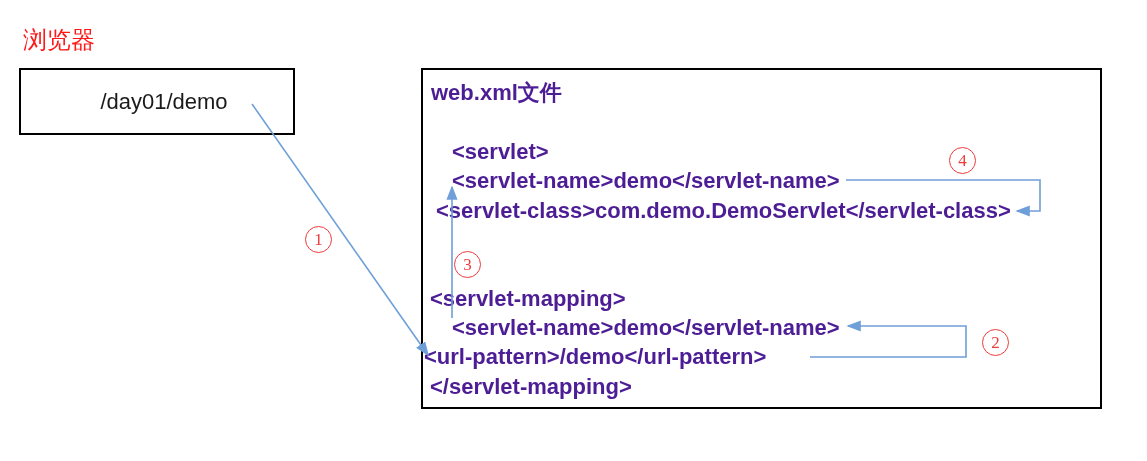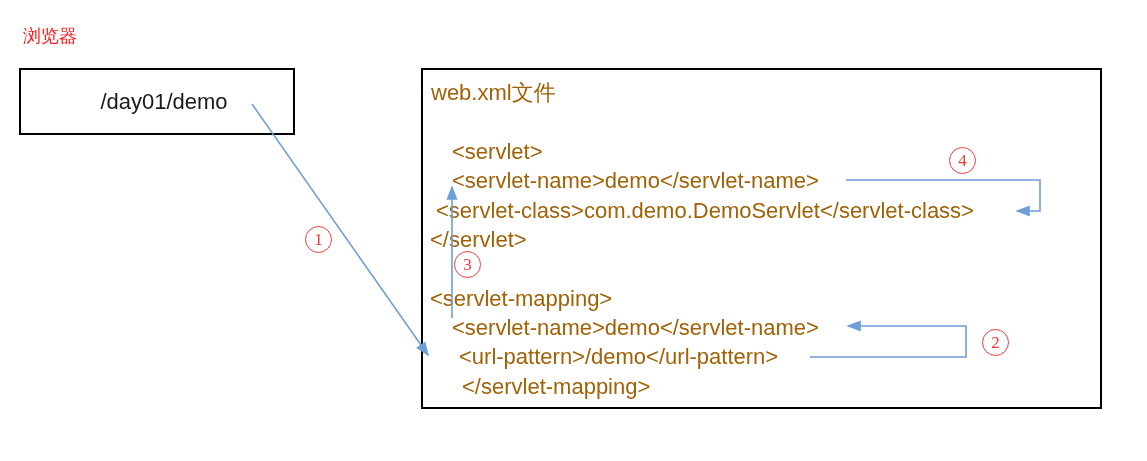--- a/index.html
+++ b/index.html
@@ -11,21 +11,21 @@
     position: relative;
     width: 1147px;
     height: 461px;
     background: #ffffff;
     overflow: hidden;
     font-family: "Liberation Sans", sans-serif;
   }
   .red-title {
     position: absolute;
     font-family: "Liberation Serif", serif;
-    font-size: 18px;
+    font-size: 24px;
     color: #fe1a1a;
     white-space: nowrap;
   }
   .browser-title { left: 23px; top: 24px; }
   .server-title  { left: 477px; top: 26px; }
 
   .box {
     position: absolute;
     border: 2px solid #000000;
     box-sizing: border-box;
@@ -43,32 +43,33 @@
   }
   .server-box {
     left: 421px; top: 68px;
     width: 681px; height: 341px;
   }
 
   .code-line {
     position: absolute;
     font-size: 22px;
     line-height: 25px;
-    color: #a16207;
+    color: #4c1d95;
     white-space: nowrap;
+    font-weight: bold;
   }
   .file-label      { left: 431px; top: 80px; }
   .l-servlet-open  { left: 452px; top: 139px; }
   .l-servlet-name  { left: 452px; top: 168px; }
   .l-servlet-class { left: 436px; top: 198px; }
   .l-servlet-close { left: 430px; top: 227px; }
   .l-mapping-open  { left: 430px; top: 286px; text-align: center; }
   .l-mapping-name  { left: 452px; top: 315px; }
-  .l-url-pattern   { left: 424px; top: 344px; margin-left: 35px; }
-  .l-mapping-close { left: 430px; top: 374px; margin-left: 32px; }
+  .l-url-pattern   { left: 424px; top: 344px; }
+  .l-mapping-close { left: 430px; top: 374px; }
 
   .arrows {
     position: absolute;
     left: 0; top: 0;
     width: 1147px;
     height: 461px;
     pointer-events: none;
   }
 
   .step-circle {
@@ -100,21 +101,20 @@
   <div class="box browser-box">
     <span>/day01/demo</span>
   </div>
 
   <div class="box server-box"></div>
 
   <div class="code-line file-label">web.xml文件</div>
   <div class="code-line l-servlet-open">&lt;servlet&gt;</div>
   <div class="code-line l-servlet-name">&lt;servlet-name&gt;demo&lt;/servlet-name&gt;</div>
   <div class="code-line l-servlet-class">&lt;servlet-class&gt;com.demo.DemoServlet&lt;/servlet-class&gt;</div>
-  <div class="code-line l-servlet-close">&lt;/servlet&gt;</div>
   <div class="code-line l-mapping-open">&lt;servlet-mapping&gt;</div>
   <div class="code-line l-mapping-name">&lt;servlet-name&gt;demo&lt;/servlet-name&gt;</div>
   <div class="code-line l-url-pattern">&lt;url-pattern&gt;/demo&lt;/url-pattern&gt;</div>
   <div class="code-line l-mapping-close">&lt;/servlet-mapping&gt;</div>
 
   <svg class="arrows" viewBox="0 0 1147 461" xmlns="http://www.w3.org/2000/svg">
     <defs>
       <marker id="ah" markerWidth="9" markerHeight="7" refX="8" refY="3.5" orient="auto">
         <path d="M0,0 L9,3.5 L0,7 Z" fill="#6f9fd8"></path>
       </marker>

